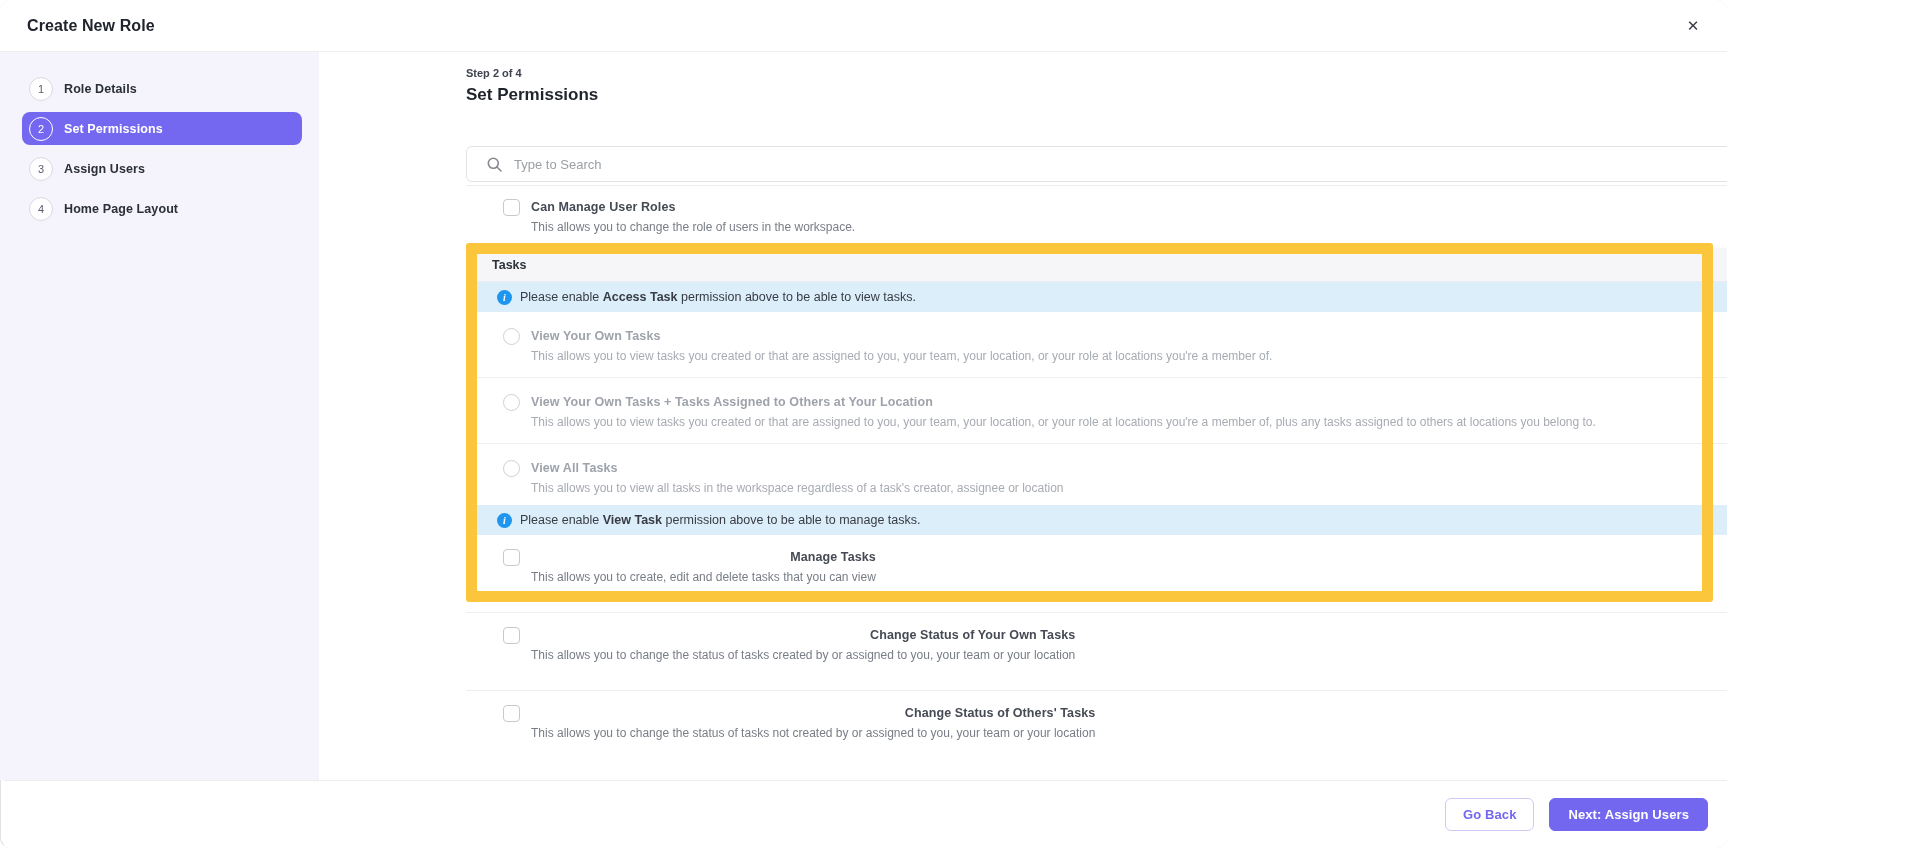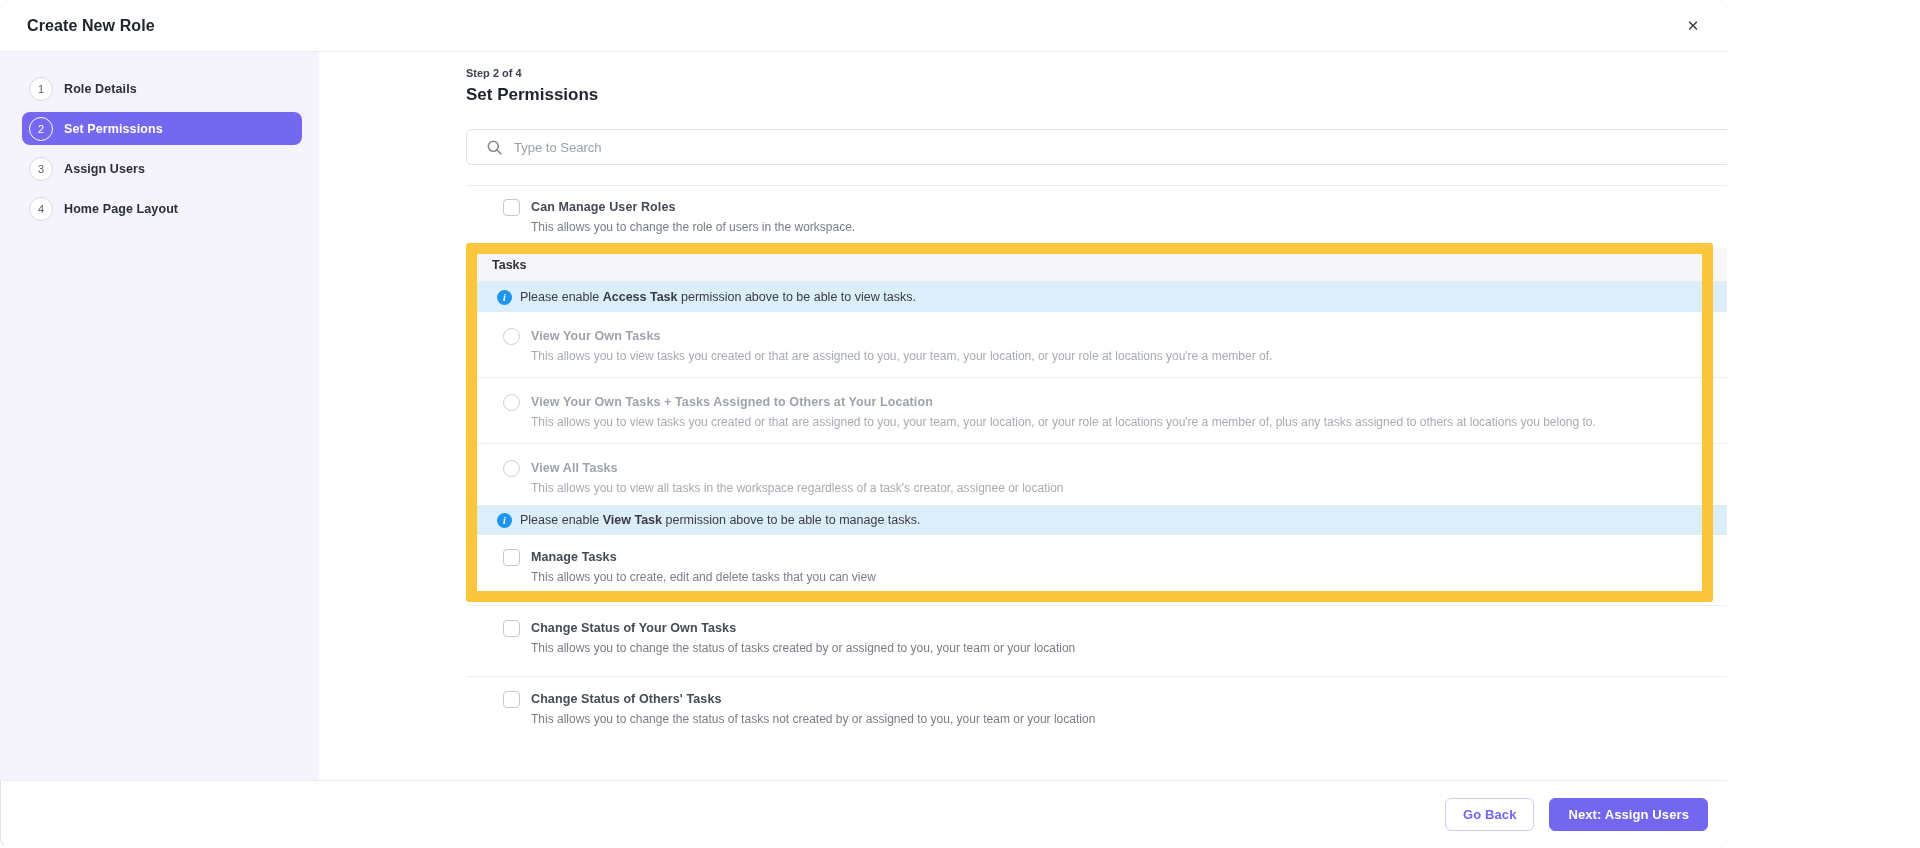--- a/index.html
+++ b/index.html
@@ -21,34 +21,34 @@
                  display:flex; align-items:center; justify-content:center; font-size:11px; color:#5a6070; flex:0 0 auto; }
   .step-label { margin-left:11px; font-size:12.5px; font-weight:700; color:#2b2f38; letter-spacing:.1px; }
   .step.active { background:#7568f0; }
   .step.active .step-circle { background:transparent; border-color:#ffffff; color:#fff; }
   .step.active .step-label { color:#fff; }
 
   
   .content { position:absolute; left:319px; top:52px; right:0; bottom:68px; background:#fff; }
   .step-indicator { position:absolute; left:147px; top:15px; font-size:11px; font-weight:700; color:#3e434e; }
   .content-title { position:absolute; left:147px; top:33px; font-size:17px; font-weight:700; color:#1f232b; }
-  .search-box { position:absolute; left:147px; top:77px; width:1309px; height:36px; border:1px solid #e2e3e8;
+  .search-box { position:absolute; left:147px; top:94px; width:1309px; height:36px; border:1px solid #e2e3e8;
                 border-radius:6px; background:#fff; display:flex; align-items:center; }
   .search-icon { margin-left:20px; display:flex; flex:0 0 auto; }
   .search-input { border:none; outline:none; flex:1; margin-left:12px; font-size:13px; color:#3c4043;
                   font-family:"Liberation Sans", sans-serif; background:transparent; }
   .search-input::placeholder { color:#9aa0a6; }
 
   
   .perm-list { position:absolute; left:147px; top:128px; width:1292px; height:590px; overflow:hidden; }
   .top-partial-divider { height:6px; border-bottom:1px solid #ededf0; }
   .perm-row { display:flex; align-items:flex-start; padding:13px 10px 13px 37px; }
   .perm-row.pad-lg { padding-top:14px; padding-bottom:14px; }
   .perm-row.pad-radio { padding-top:16px; padding-bottom:13px; }
-  .perm-row.pad-tail { padding-top:14px; padding-bottom:20px; }
+  .perm-row.pad-tail { padding-top:14px; padding-bottom:27px;text-align:right; }
   .perm-row.divided { border-bottom:1px solid #efeff2; }
   .checkbox { width:17px; height:17px; border:1.5px solid #c6c9d0; border-radius:4px; background:#fff;
               margin-top:0; flex:0 0 auto; cursor:pointer; }
   .radio { width:17px; height:17px; border:1.5px solid #cdd0d6; border-radius:50%; background:#fff;
            flex:0 0 auto; cursor:pointer; }
   .perm-text { margin-left:11px; }
   .perm-title { font-size:12.5px; font-weight:700; color:#454a54; line-height:16px; letter-spacing:.1px; }
   .perm-desc { font-size:12px; color:#787d86; line-height:15px; margin-top:5px; }
   .dim .perm-title { color:#9ea3ab; }
   .dim .perm-desc { color:#a7abb2; }

